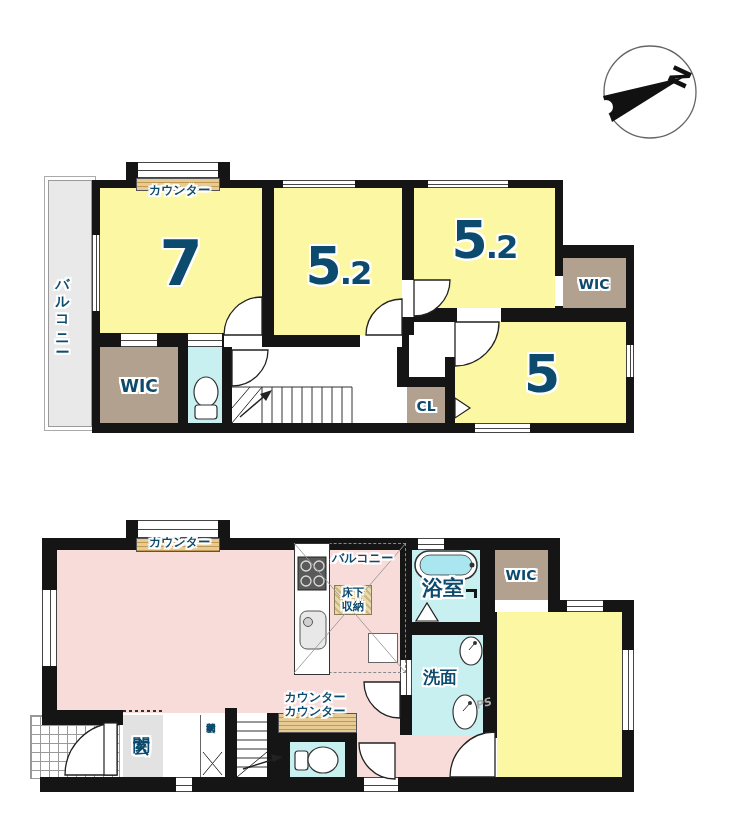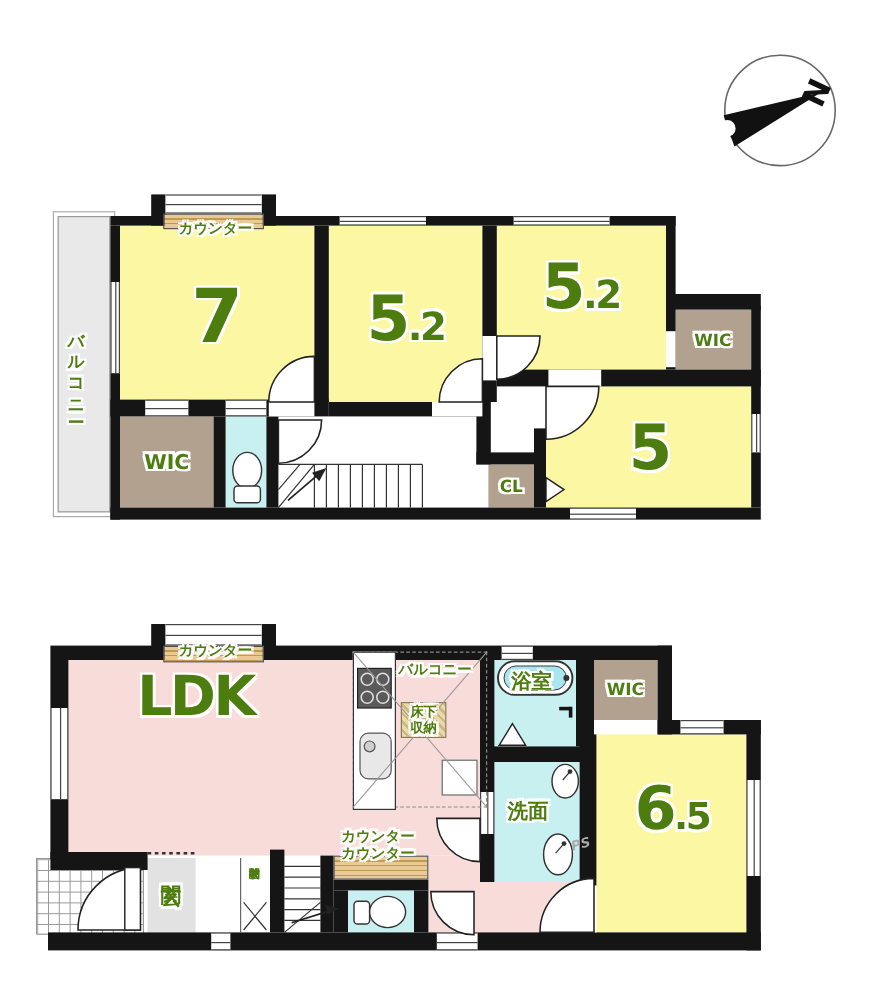--- a/index.html
+++ b/index.html
@@ -15,21 +15,21 @@
   .graybal{background:#e9e9e9;border:1px solid #9a9a9a;box-shadow:0 0 0 3px #fff,0 0 0 4px #aaa;}
   .entgray{background:#e2e2e2;}
   .win-h{position:absolute;background:#fff;border-top:1px solid #444;border-bottom:1px solid #444;z-index:4;box-sizing:border-box;}
   .win-h::after{content:"";position:absolute;left:0;right:0;top:50%;height:1px;background:#444;}
   .win-v{position:absolute;background:#fff;border-left:1px solid #444;border-right:1px solid #444;z-index:4;box-sizing:border-box;}
   .win-v::after{content:"";position:absolute;top:0;bottom:0;left:50%;width:1px;background:#444;}
   .gap{position:absolute;background:#fff;z-index:4;}
   .hatch{position:absolute;background:repeating-linear-gradient(180deg,#e7cb92 0 3px,#c09a55 3px 4px);border:1px solid #555;box-sizing:border-box;z-index:5;}
   .hatch2{background:repeating-linear-gradient(45deg,#e8d9ae 0 3px,#cdb87e 3px 5px);border:1px solid #8a7a55;}
   .grid{position:absolute;background-image:linear-gradient(#999 1px,transparent 1px),linear-gradient(90deg,#999 1px,transparent 1px);background-size:9px 9px;background-color:#fff;border:1px solid #999;z-index:2;}
-  .lbl{position:absolute;font-weight:700;color:#4d7c0f;white-space:nowrap;z-index:7;line-height:1;
+  .lbl{position:absolute;font-weight:700;color:#0c4a6e;white-space:nowrap;z-index:7;line-height:1;
        text-shadow:-2px -2px 0 #fff,2px -2px 0 #fff,-2px 2px 0 #fff,2px 2px 0 #fff,-2px 0 0 #fff,2px 0 0 #fff,0 -2px 0 #fff,0 2px 0 #fff;}
   .vert{writing-mode:vertical-rl;text-orientation:upright;}
   .big{letter-spacing:-2px;}
   .frac{font-size:0.62em;}
   .center{transform:translate(-50%,-50%);}
   svg.overlay{position:absolute;left:0;top:0;z-index:6;}
   .dashedbox{position:absolute;border:1px dashed #888;z-index:5;box-sizing:border-box;}
 </style>
 </head>
 <body>
@@ -132,28 +132,26 @@
   <div class="gap" style="left:483px;top:738px;width:14px;height:39px;"></div>
   <div class="win-h" style="left:176px;top:777px;width:16px;height:15px;"></div>
   <div class="win-h" style="left:364px;top:777px;width:34px;height:15px;"></div>
 
   <div class="dashedbox" style="left:294px;top:543px;width:112px;height:130px;"></div>
   <div class="abs" style="left:294px;top:543px;width:36px;height:132px;background:#fff;border:1px solid #333;z-index:5;box-sizing:border-box;"></div>
   <div class="hatch hatch2" style="left:334px;top:585px;width:38px;height:30px;"></div>
   <div class="abs" style="left:368px;top:633px;width:30px;height:30px;background:#fff;border:1px solid #666;z-index:5;box-sizing:border-box;"></div>
 
   <div class="lbl" style="left:149px;top:536px;font-size:12px;">カウンター</div>
-  <div class="lbl big center" style="left:163px;top:580px;font-size:46px;">LDK</div>
   <div class="lbl" style="left:332px;top:552px;font-size:12px;">バルコニー</div>
   <div class="lbl center" style="left:353px;top:600px;font-size:11px;text-align:center;line-height:1.25;"><span>床下</span><br><span>収納</span></div>
-  <div class="lbl center" style="left:443px;top:569px;font-size:17px;">浴室</div>
+  <div class="lbl center" style="left:443px;top:588px;font-size:21px;">浴室</div>
   <div class="lbl center" style="left:440px;top:677px;font-size:17px;">洗面</div>
   <div class="lbl center" style="left:521px;top:575px;font-size:14px;">WIC</div>
   <div class="lbl" style="left:476px;top:698px;font-size:11px;font-style:italic;color:#aaa;transform:rotate(-15deg);text-shadow:none;">PS</div>
-  <div class="lbl big center" style="left:560px;top:674px;font-size:50px;"><span>6</span><span class="frac">.5</span></div>
   <div class="lbl center" style="left:315px;top:704px;font-size:12px;text-align:center;line-height:1.2;"><span>カウンター</span><br><span>カウンター</span></div>
   <div class="hatch" style="left:278px;top:713px;width:79px;height:20px;"></div>
   <div class="lbl vert" style="left:133px;top:724px;font-size:17px;">玄関</div>
   <div class="lbl vert" style="left:206px;top:716px;font-size:9px;font-weight:600;">玄関収納</div>
 
   <svg class="overlay" width="740" height="827" viewBox="0 0 740 827">
 
     <path d="M262,335 L262,297 A38,38 0 0 0 224,335 Z" fill="#fff" stroke="#222" stroke-width="1.3"></path>
     <path d="M402,335 L402,299 A36,36 0 0 0 366,335 Z" fill="#fff" stroke="#222" stroke-width="1.3"></path>
     <path d="M414,280 L450,280 A36,36 0 0 1 414,316 Z" fill="#fff" stroke="#222" stroke-width="1.3"></path>

